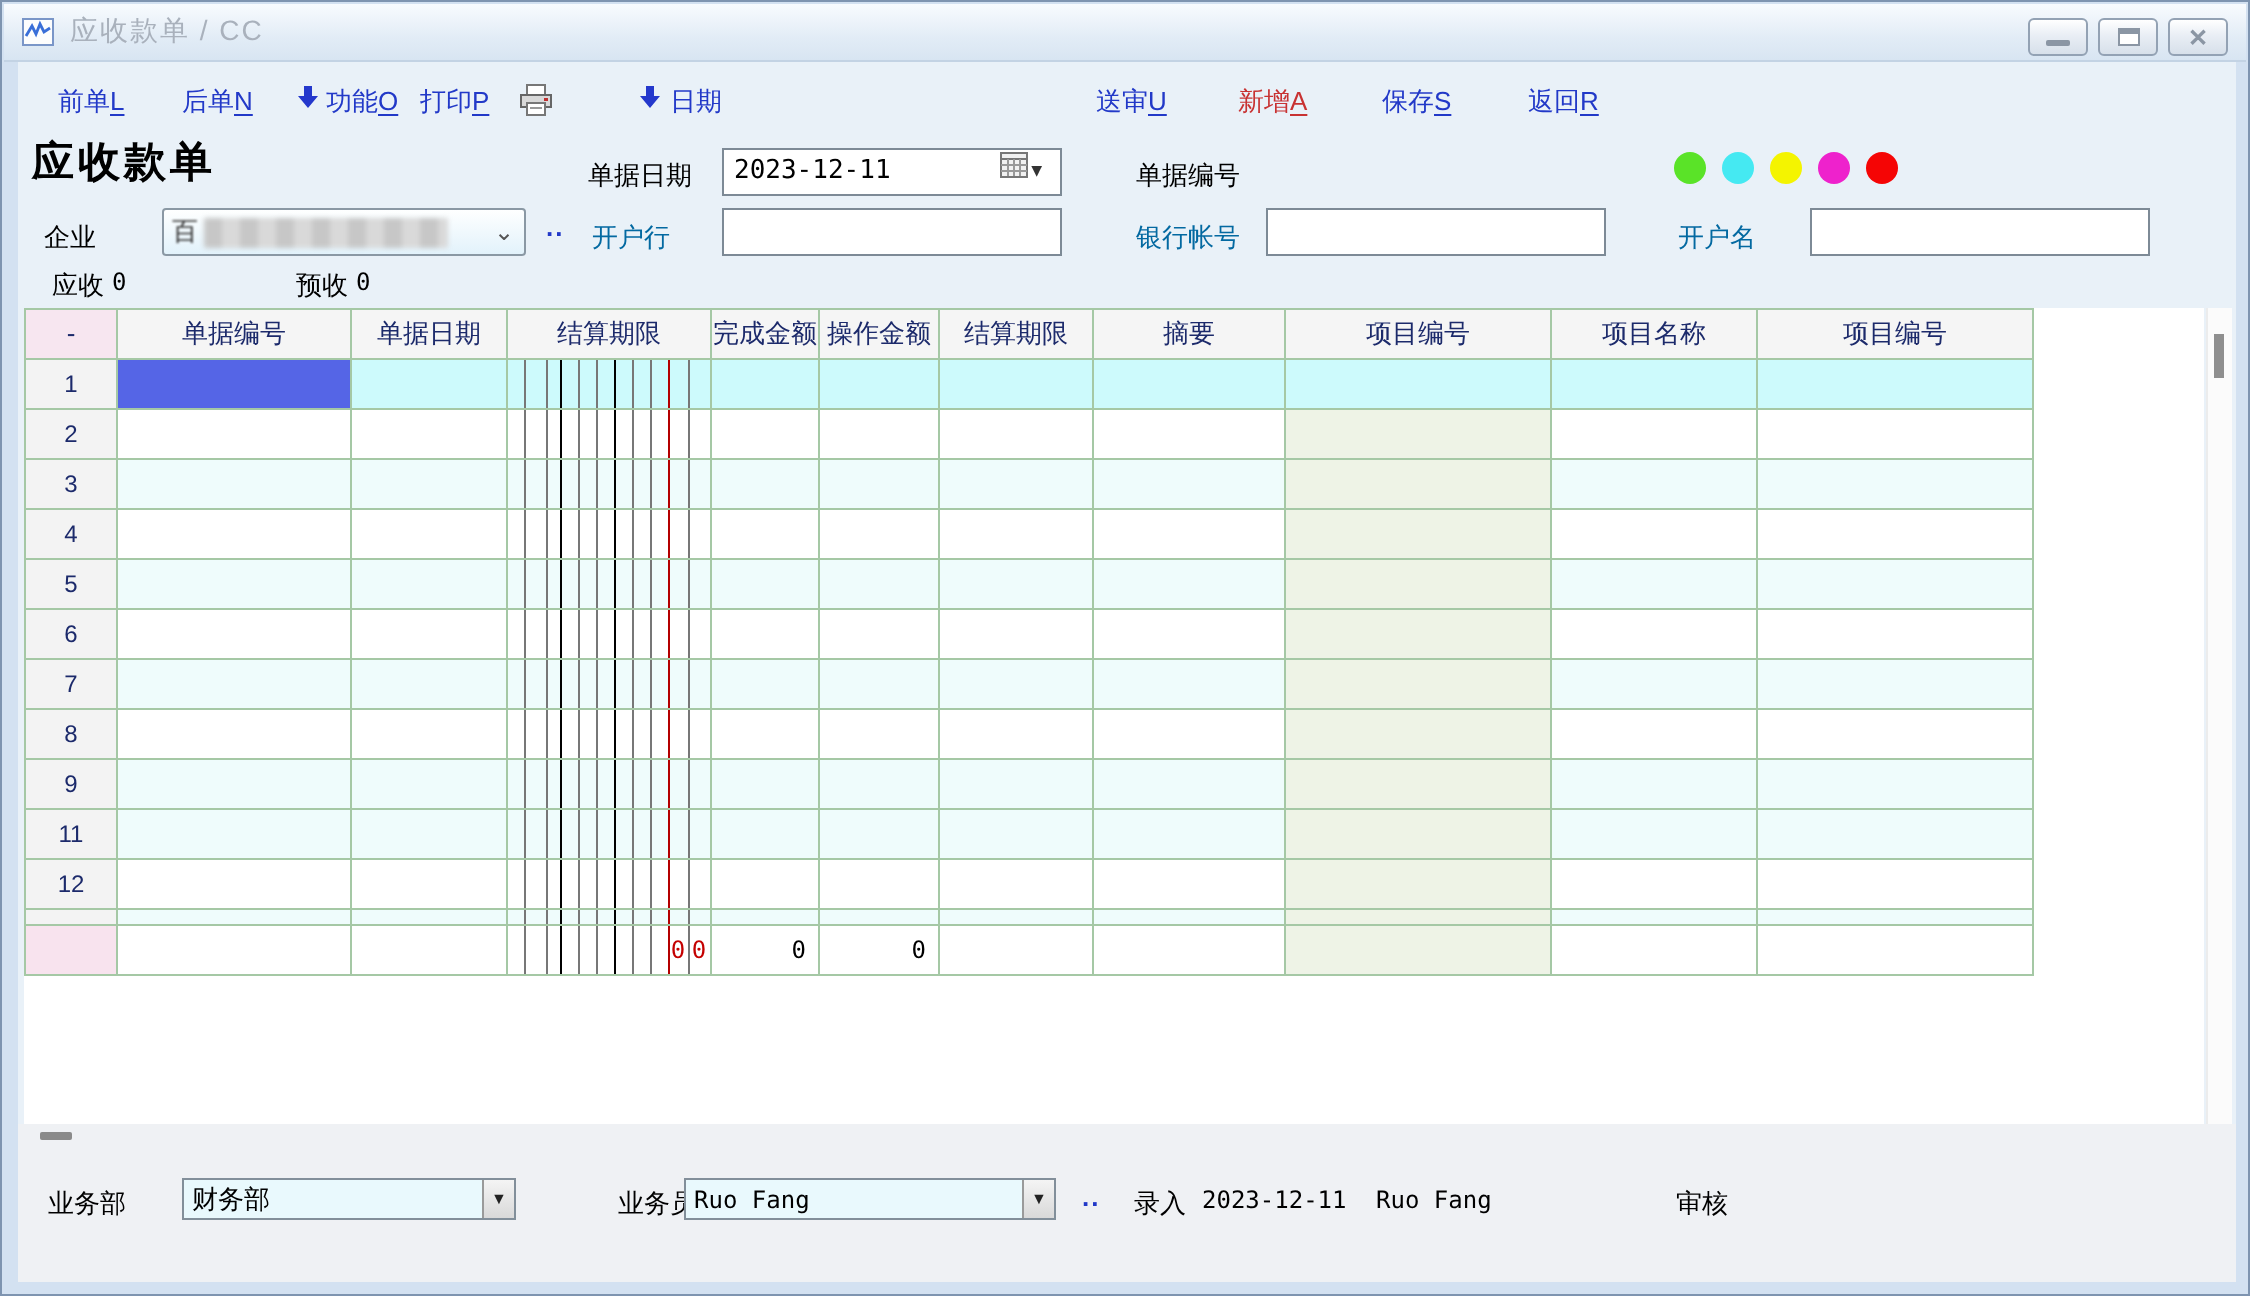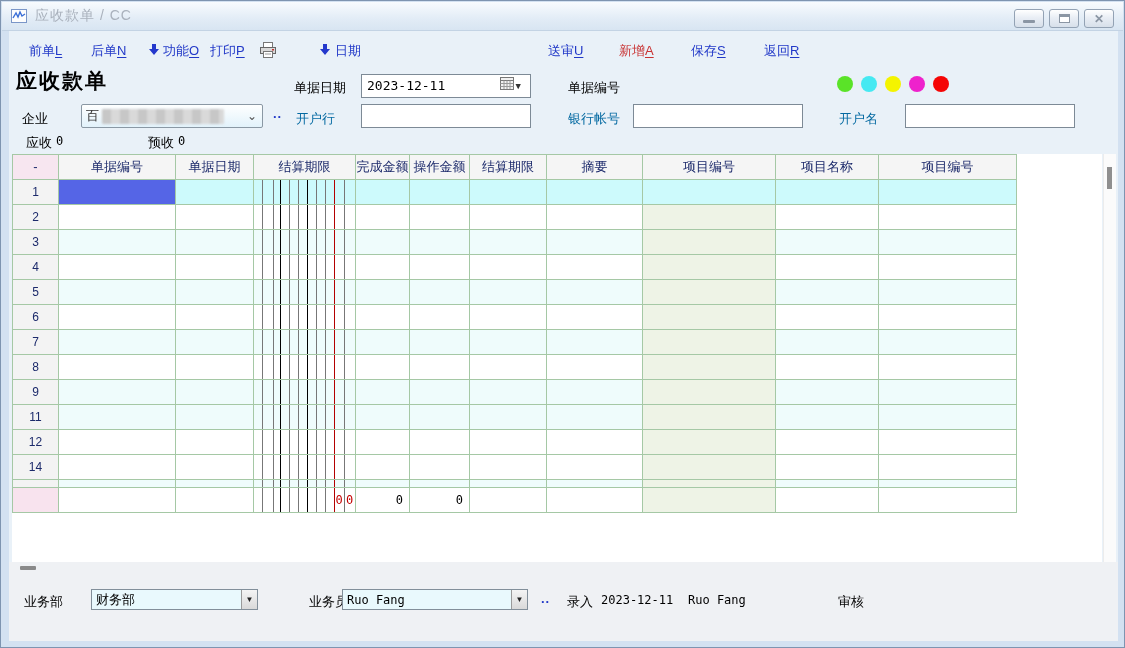--- a/index.html
+++ b/index.html
@@ -347,33 +347,20 @@
         <div class="gc c-white" style="width: 78px;"></div>
         <div class="gc ledger c-white" style="width: 102px;"></div>
         <div class="gc c-white" style="width: 54px;"></div>
         <div class="gc c-white" style="width: 60px;"></div>
         <div class="gc c-white" style="width: 77px;"></div>
         <div class="gc c-white" style="width: 96px;"></div>
         <div class="gc c-green" style="width: 133px;"></div>
         <div class="gc c-white" style="width: 103px;"></div>
         <div class="gc c-white" style="width: 138px;"></div>
       </div>
-      <div class="gr">
-        <div class="gc rownum" style="width: 46px;">14</div>
-        <div class="gc c-white" style="width: 117px;"></div>
-        <div class="gc c-white" style="width: 78px;"></div>
-        <div class="gc ledger c-white" style="width: 102px;"></div>
-        <div class="gc c-white" style="width: 54px;"></div>
-        <div class="gc c-white" style="width: 60px;"></div>
-        <div class="gc c-white" style="width: 77px;"></div>
-        <div class="gc c-white" style="width: 96px;"></div>
-        <div class="gc c-green" style="width: 133px;"></div>
-        <div class="gc c-white" style="width: 103px;"></div>
-        <div class="gc c-white" style="width: 138px;"></div>
-      </div>
       <div class="gr partial">
         <div class="gc rownum" style="width: 46px;"></div>
         <div class="gc c-azure" style="width: 117px;"></div>
         <div class="gc c-azure" style="width: 78px;"></div>
         <div class="gc ledger c-azure" style="width: 102px;"></div>
         <div class="gc c-azure" style="width: 54px;"></div>
         <div class="gc c-azure" style="width: 60px;"></div>
         <div class="gc c-azure" style="width: 77px;"></div>
         <div class="gc c-azure" style="width: 96px;"></div>
         <div class="gc c-green" style="width: 133px;"></div>

